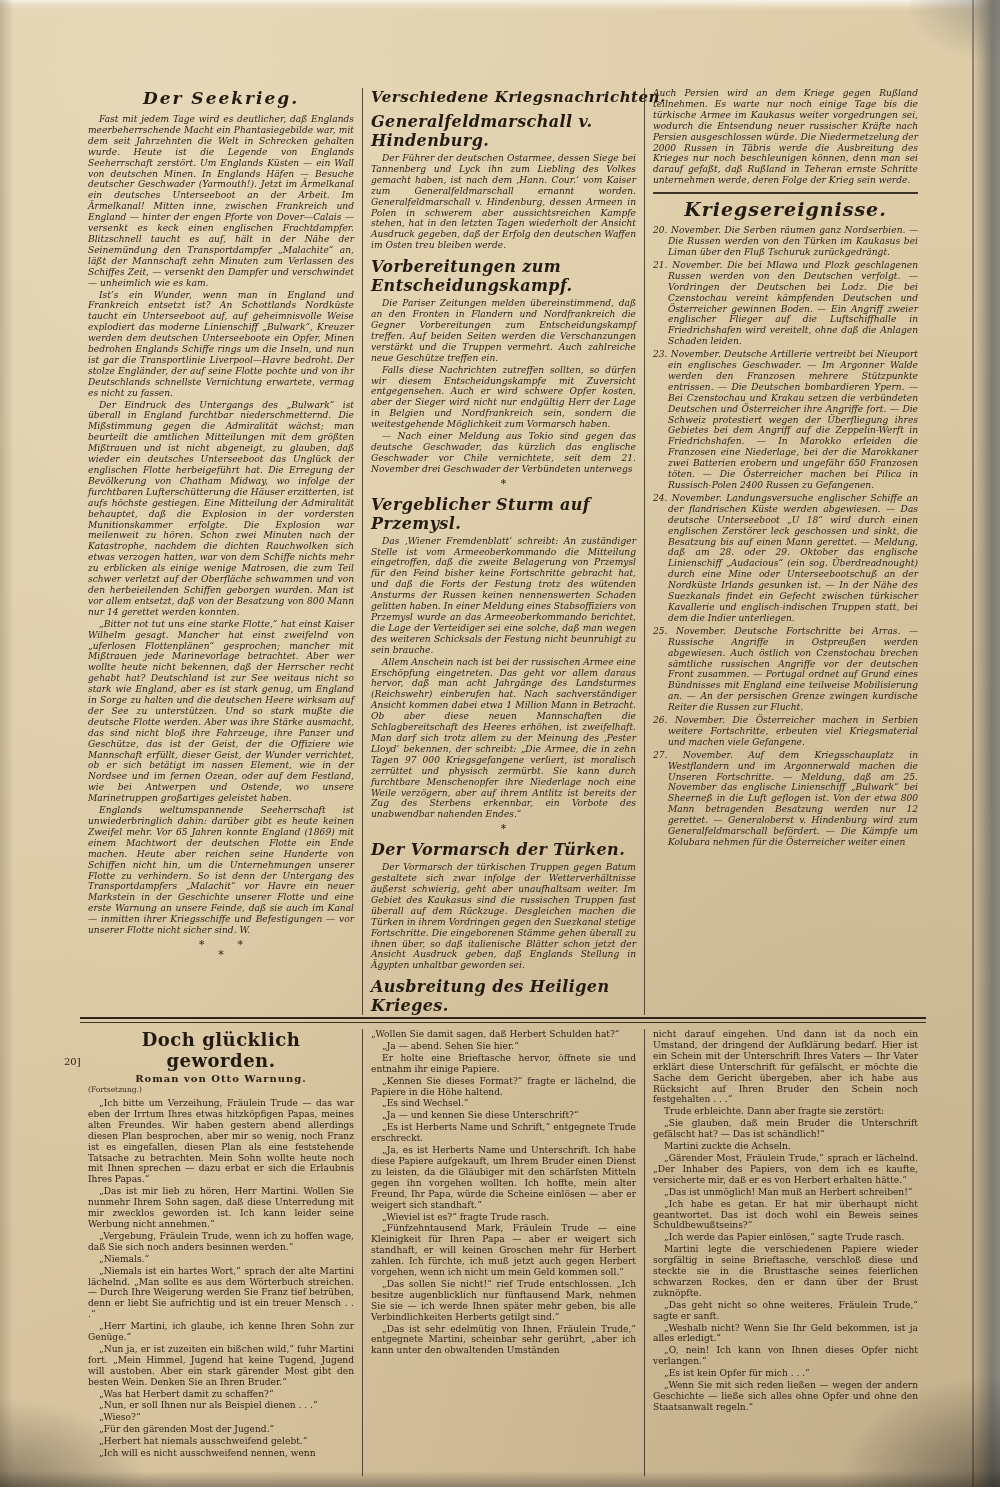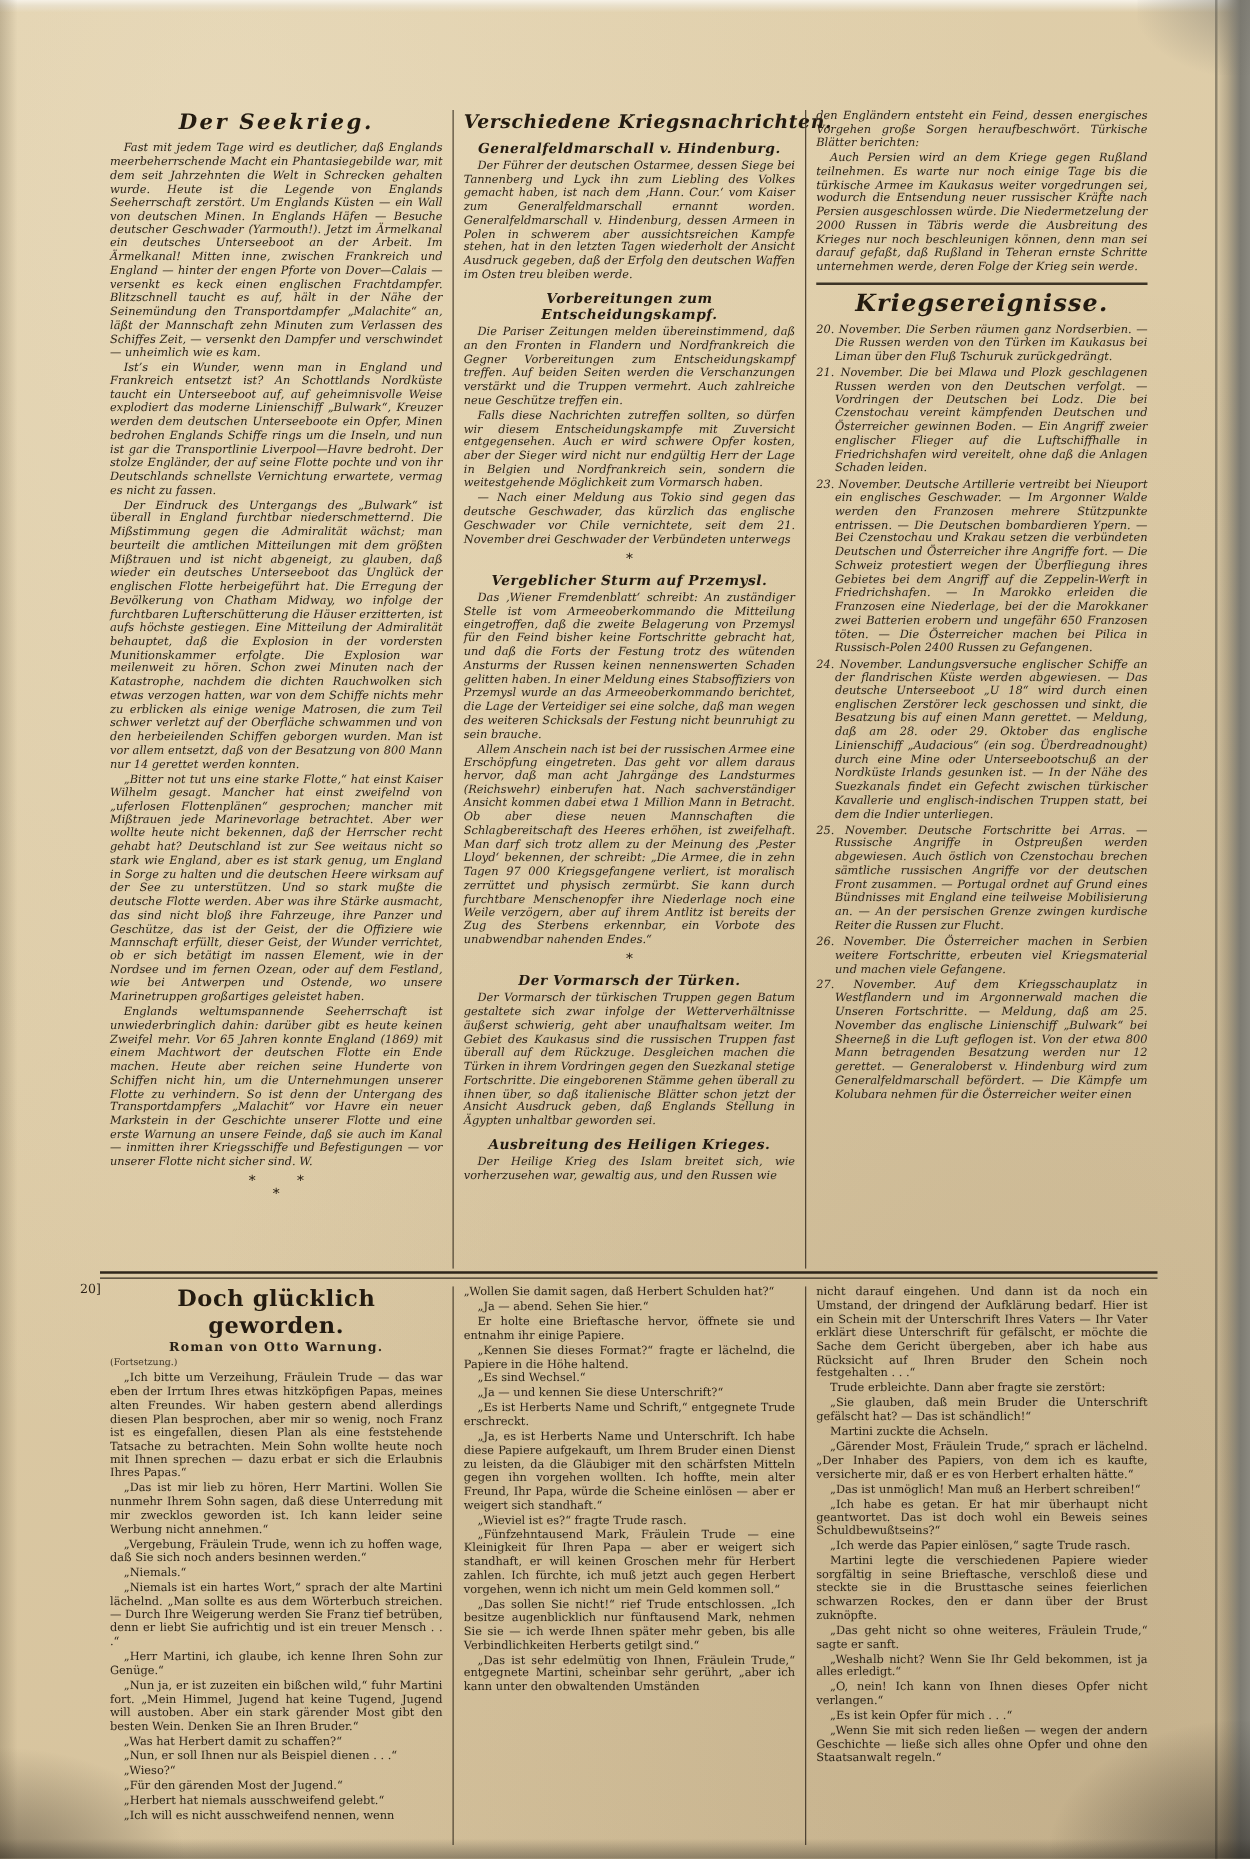--- a/index.html
+++ b/index.html
@@ -37,40 +37,40 @@
   .top-columns{display:flex;height:927px;overflow:hidden;}
   .col{width:282px;box-sizing:border-box;padding:0 8px;font-style:italic;}
   .col + .col{border-left:1.5px solid rgba(58,47,34,.85);}
 
   h1{margin:0 0 6px;text-align:center;font-weight:bold;color:#241b10;}
   .t-seekrieg{font-size:17px;letter-spacing:2px;}
   .t-kriegsnachrichten{font-size:15px;letter-spacing:.5px;white-space:nowrap;}
   .t-kriegsereignisse{font-size:19px;letter-spacing:1px;margin:2px 0 5px;}
   .t-novel{font-size:18px;letter-spacing:.5px;margin:0 0 2px;}
 
-  h2.subhead{margin:6px 0 3px;text-align:center;font-size:11px;font-weight:bold;letter-spacing:.4px;color:#241b10;}
+  h2.subhead{margin:6px 0 3px;text-align:left;font-size:16px;font-weight:bold;letter-spacing:.4px;color:#241b10;}
 
   .par{margin:0 0 1px;font-size:9.1px;line-height:10.9px;text-align:justify;text-indent:11px;
        -webkit-hyphens:auto;hyphens:auto;}
   .cont .par:first-child{text-indent:0;}
   .entry{margin:0 0 2px;font-size:9.1px;line-height:10.9px;text-align:justify;
          text-indent:-15px;padding-left:15px;-webkit-hyphens:auto;hyphens:auto;}
 
   .star-sep{white-space:pre-line;text-align:center;font-size:11px;line-height:10px;margin:4px 0 2px;color:#241b10;}
 
   .ke-rule{border-top:2px solid rgba(43,35,24,.9);margin:6px 0 4px;}
   .big-rule{margin-top:2px;height:3px;border-top:2.5px solid rgba(38,30,20,.95);border-bottom:1px solid rgba(38,30,20,.9);}
 
   .novel-row{display:flex;height:447px;overflow:hidden;margin-top:6px;}
   .ncol{width:282px;box-sizing:border-box;padding:0 8px;}
   .ncol + .ncol{border-left:1.5px solid rgba(58,47,34,.85);}
   .novel-head{margin-bottom:4px;}
   .byline{text-align:center;font-size:10px;font-weight:bold;letter-spacing:1px;}
   .fort{text-align:left;font-size:7.5px;margin:1px 0 4px;color:#3a3023;}
-  .installment{position:absolute;left:64px;top:1026px;font-size:10px;color:#2b2217;}
+  .installment{position:absolute;left:64px;top:1056px;font-size:10px;color:#2b2217;}
 </style>
 </head>
 <body>
 
 <div class="scan">
   <div class="paper"></div>
 
   <div class="page-inner">
 
     <div class="top-columns">
@@ -117,21 +117,20 @@
           </div>
 
         <h2 class="subhead">Ausbreitung des Heiligen Krieges.</h2>
         <div>
             <p class="par">Der Heilige Krieg des Islam breitet sich, wie vorherzusehen war, gewaltig aus, und den Russen wie</p>
           </div>
       </div>
 
       <div class="col">
         <div class="cont">
-            <p class="par">den Engländern entsteht ein Feind, dessen energisches Vorgehen große Sorgen heraufbeschwört. Türkische Blätter berichten:</p>
             <p class="par">Auch Persien wird an dem Kriege gegen Rußland teilnehmen. Es warte nur noch einige Tage bis die türkische Armee im Kaukasus weiter vorgedrungen sei, wodurch die Entsendung neuer russischer Kräfte nach Persien ausgeschlossen würde. Die Niedermetzelung der 2000 Russen in Täbris werde die Ausbreitung des Krieges nur noch beschleunigen können, denn man sei darauf gefaßt, daß Rußland in Teheran ernste Schritte unternehmen werde, deren Folge der Krieg sein werde.</p>
           </div>
         <div class="ke-rule"></div>
         <h1 class="t-kriegsereignisse">Kriegsereignisse.</h1>
         <div>
             <p class="entry">20. November. Die Serben räumen ganz Nordserbien. — Die Russen werden von den Türken im Kaukasus bei Liman über den Fluß Tschuruk zurückgedrängt.</p>
             <p class="entry">21. November. Die bei Mlawa und Plozk geschlagenen Russen werden von den Deutschen verfolgt. — Vordringen der Deutschen bei Lodz. Die bei Czenstochau vereint kämpfenden Deutschen und Österreicher gewinnen Boden. — Ein Angriff zweier englischer Flieger auf die Luftschiffhalle in Friedrichshafen wird vereitelt, ohne daß die Anlagen Schaden leiden.</p>
             <p class="entry">23. November. Deutsche Artillerie vertreibt bei Nieuport ein englisches Geschwader. — Im Argonner Walde werden den Franzosen mehrere Stützpunkte entrissen. — Die Deutschen bombardieren Ypern. — Bei Czenstochau und Krakau setzen die verbündeten Deutschen und Österreicher ihre Angriffe fort. — Die Schweiz protestiert wegen der Überfliegung ihres Gebietes bei dem Angriff auf die Zeppelin-Werft in Friedrichshafen. — In Marokko erleiden die Franzosen eine Niederlage, bei der die Marokkaner zwei Batterien erobern und ungefähr 650 Franzosen töten. — Die Österreicher machen bei Pilica in Russisch-Polen 2400 Russen zu Gefangenen.</p>
             <p class="entry">24. November. Landungsversuche englischer Schiffe an der flandrischen Küste werden abgewiesen. — Das deutsche Unterseeboot „U 18“ wird durch einen englischen Zerstörer leck geschossen und sinkt, die Besatzung bis auf einen Mann gerettet. — Meldung, daß am 28. oder 29. Oktober das englische Linienschiff „Audacious“ (ein sog. Überdreadnought) durch eine Mine oder Unterseebootschuß an der Nordküste Irlands gesunken ist. — In der Nähe des Suezkanals findet ein Gefecht zwischen türkischer Kavallerie und englisch-indischen Truppen statt, bei dem die Indier unterliegen.</p>
             <p class="entry">25. November. Deutsche Fortschritte bei Arras. — Russische Angriffe in Ostpreußen werden abgewiesen. Auch östlich von Czenstochau brechen sämtliche russischen Angriffe vor der deutschen Front zusammen. — Portugal ordnet auf Grund eines Bündnisses mit England eine teilweise Mobilisierung an. — An der persischen Grenze zwingen kurdische Reiter die Russen zur Flucht.</p>

